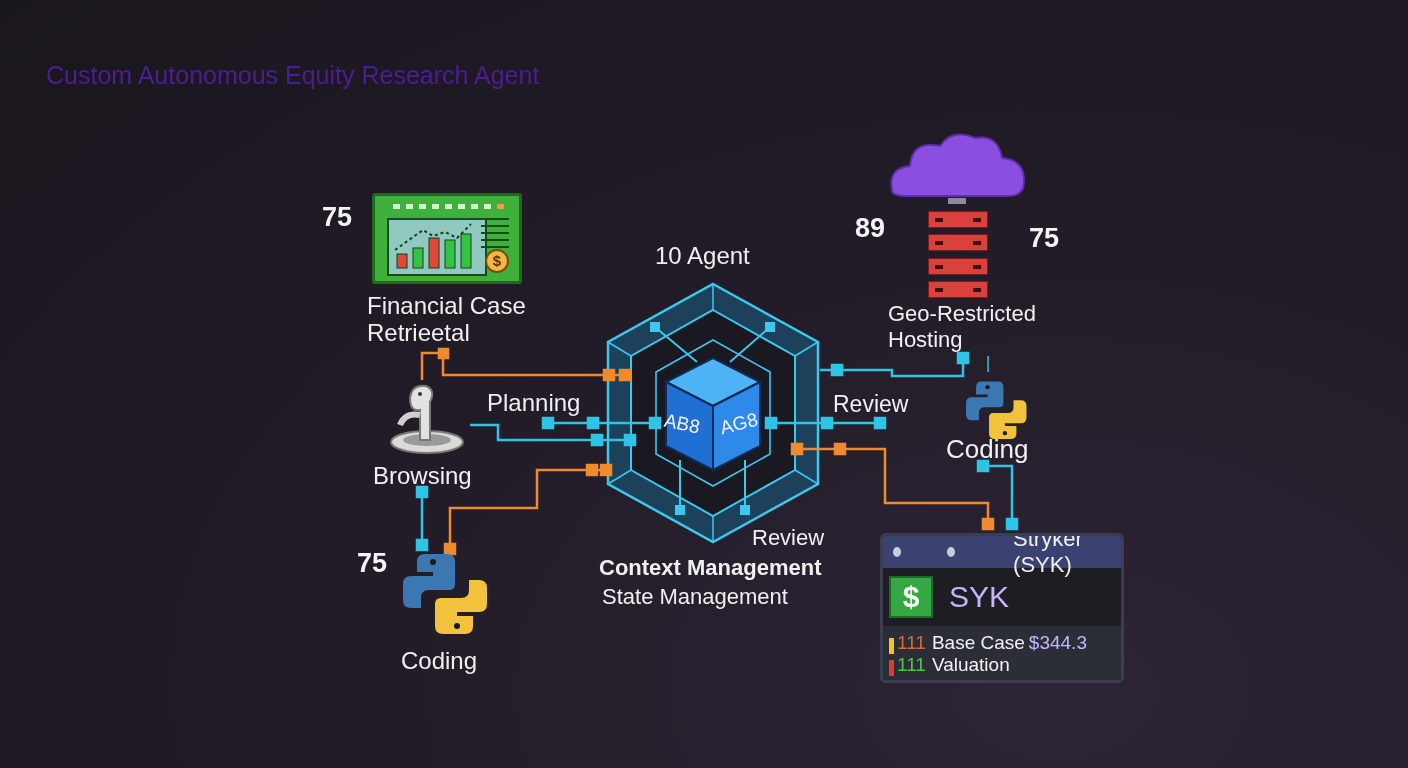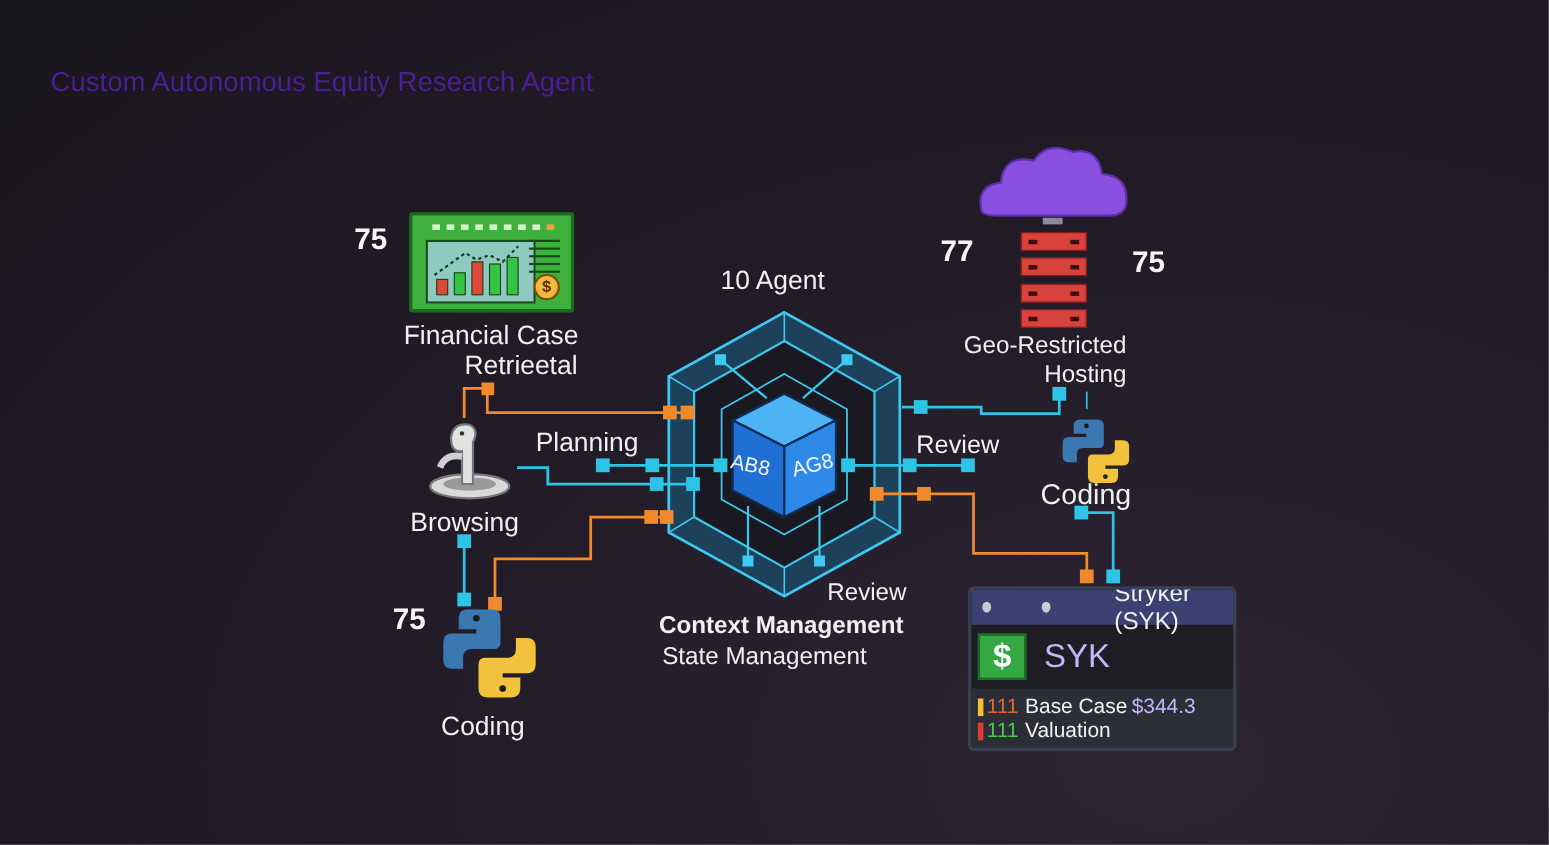--- a/index.html
+++ b/index.html
@@ -3,21 +3,21 @@
 <meta charset="utf-8">
 <style>
   html, body { margin:0; padding:0; }
   body {
     width:1408px; height:768px; overflow:hidden; position:relative;
     background: radial-gradient(ellipse at 75% 90%, #2d2434 0%, #221c28 45%, #1a161d 100%);
     font-family: "Liberation Sans", sans-serif; color:#f2f2f2;
   }
   .abs { position:absolute; }
   .title { left:46px; top:60px; font-size:25px; line-height:30px; color:#4c1d95; }
-  .lbl { font-size:24px; color:#f0f0f0; text-align:right; white-space:nowrap; }
+  .lbl { font-size:24px; color:#f0f0f0; text-align:left; white-space:nowrap; }
   .num { font-size:27px; font-weight:bold; color:#f4f4f4; }
   svg.wires { position:absolute; left:0; top:0; }
   
   .fin { left:372px; top:193px; width:150px; height:91px; background:#3fb03c; border:3px solid #1f6a1e; border-radius:3px; box-sizing:border-box; }
   .fin .dots { position:absolute; left:18px; top:8px; display:flex; gap:6px; }
   .fin .dots span { width:7px; height:5px; background:#d6f3cf; display:block; }
   .fin .screen { position:absolute; left:12px; top:22px; width:100px; height:58px; background:#8fc9c0; border:2px solid #164d17; box-sizing:border-box; }
   .fin .lines { position:absolute; right:10px; top:22px; width:28px; }
   .fin .lines span { display:block; height:2px; background:#164d17; margin-bottom:5px; }
   .coin { position:absolute; right:10px; bottom:8px; width:24px; height:24px; border-radius:50%; background:#f3b83e; border:2px solid #7a4b0e; box-sizing:border-box; font-size:15px; font-weight:bold; color:#5a3008; text-align:center; line-height:20px; }
@@ -27,21 +27,21 @@
   .server-unit::before { left:6px; } .server-unit::after { right:6px; }
   
   .card { left:880px; top:533px; width:244px; height:150px; background:#1e1d23; border:3px solid #3a3e52; border-radius:6px; box-sizing:border-box; overflow:hidden; }
   .card .head { height:32px; background:#3b4170; display:flex; align-items:center; padding-left:10px;gap:40px; }
   .card .head .dot { width:10px; height:10px; border-radius:50%; background:#c9cbd6; margin-right:6px; }
   .card .head .name { font-size:22px; color:#f0f0f0; margin-left:12px; }
   .card .mid { height:58px; display:flex; align-items:center; padding-left:6px; }
   .card .dollar { width:44px; height:42px; background:#34a843; border:2px solid #1d6b28; box-sizing:border-box; color:#fff; font-size:30px; font-weight:bold; text-align:center; line-height:38px; }
   .card .ticker { font-size:30px; color:#c4b5fd; margin-left:16px; }
   .card .foot { position:absolute; left:0; right:0; bottom:0; height:54px; background:#2b2d37; padding:6px 0 0 6px; box-sizing:border-box; }
-  .row { display:flex; align-items:center; font-size:19px; line-height:22px; }
+  .row { display:flex; align-items:flex-end; font-size:19px; line-height:22px; }
   .bar { width:5px; height:16px; margin-right:3px; display:inline-block; }
   .center-label { font-size:22px; }
 </style>
 </head>
 <body>
 
 <div class="abs title">
   <div>Custom Autonomous Equity Research Agent</div>
 </div>
 
@@ -188,23 +188,23 @@
 <div class="abs lbl" style="left:373px;top:462px;">Browsing</div>
 <div class="abs lbl" style="left:487px;top:389px;">Planning</div>
 
 <div class="abs num" style="left:357px;top:548px;">75</div>
 <div class="abs lbl" style="left:401px;top:647px;">Coding</div>
 
 <div class="server-unit" style="top:211px;"></div>
 <div class="server-unit" style="top:234px;"></div>
 <div class="server-unit" style="top:258px;"></div>
 <div class="server-unit" style="top:281px;"></div>
-<div class="abs num" style="left:855px;top:213px;">77</div>
+<div class="abs num" style="left:855px;top:213px;">89</div>
 <div class="abs num" style="left:1029px;top:223px;">75</div>
-<div class="abs lbl" style="left:864px;top:301px;width:160px;line-height:26px;font-size:22px;">
+<div class="abs lbl" style="left:888px;top:301px;width:160px;line-height:26px;font-size:22px;">
   <div>Geo-Restricted</div>
   <div>Hosting</div>
 </div>
 
 <div class="abs lbl" style="left:833px;top:391px;font-size:23px;">Review</div>
 <div class="abs lbl" style="left:946px;top:434px;font-size:26px;">Coding</div>
 
 <div class="abs card">
   <div class="head">
     <span class="dot"></span>

